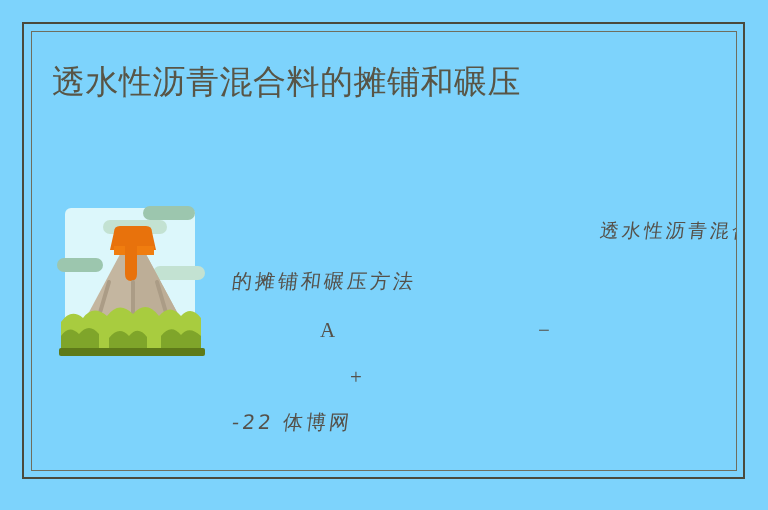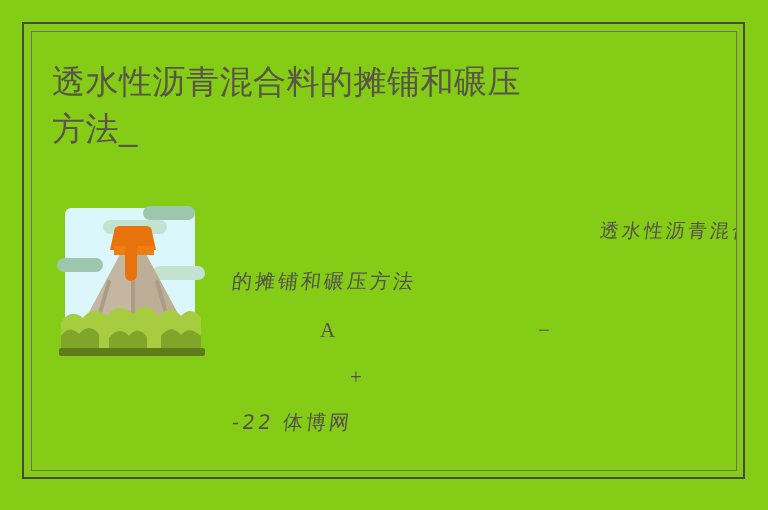--- a/index.html
+++ b/index.html
@@ -11,21 +11,21 @@
     height: 510px;
     background: #fcfcf3;
     font-family: "Liberation Sans", sans-serif;
     overflow: hidden;
   }
 
   #page {
     position: relative;
     width: 768px;
     height: 510px;
-    background: #84cc16;
+    background: #7dd3fc;
   }
 
   
   .frame-outer {
     position: absolute;
     left: 22px;
     top: 22px;
     width: 723px;
     height: 457px;
     border: 2px solid #4a4a3c;
@@ -132,21 +132,20 @@
 </head>
 <body>
 
 <div id="page">
 
   <div class="frame-outer"></div>
   <div class="frame-inner"></div>
 
   <div class="title-block">
     <div class="title-line">透水性沥青混合料的摊铺和碾压</div>
-    <div class="title-line">方法_</div>
   </div>
 
   <div class="illustration">
     <svg width="152" height="166" viewBox="0 0 152 166" xmlns="http://www.w3.org/2000/svg">
 
       <rect x="8" y="12" width="130" height="130" rx="6" fill="#dcf7fb"></rect>
 
       <rect x="86" y="10" width="52" height="14" rx="7" fill="#9cc6ae"></rect>
       <rect x="46" y="24" width="64" height="14" rx="7" fill="#c3e2d2"></rect>
       <rect x="0" y="62" width="46" height="14" rx="7" fill="#9cc6ae"></rect>

